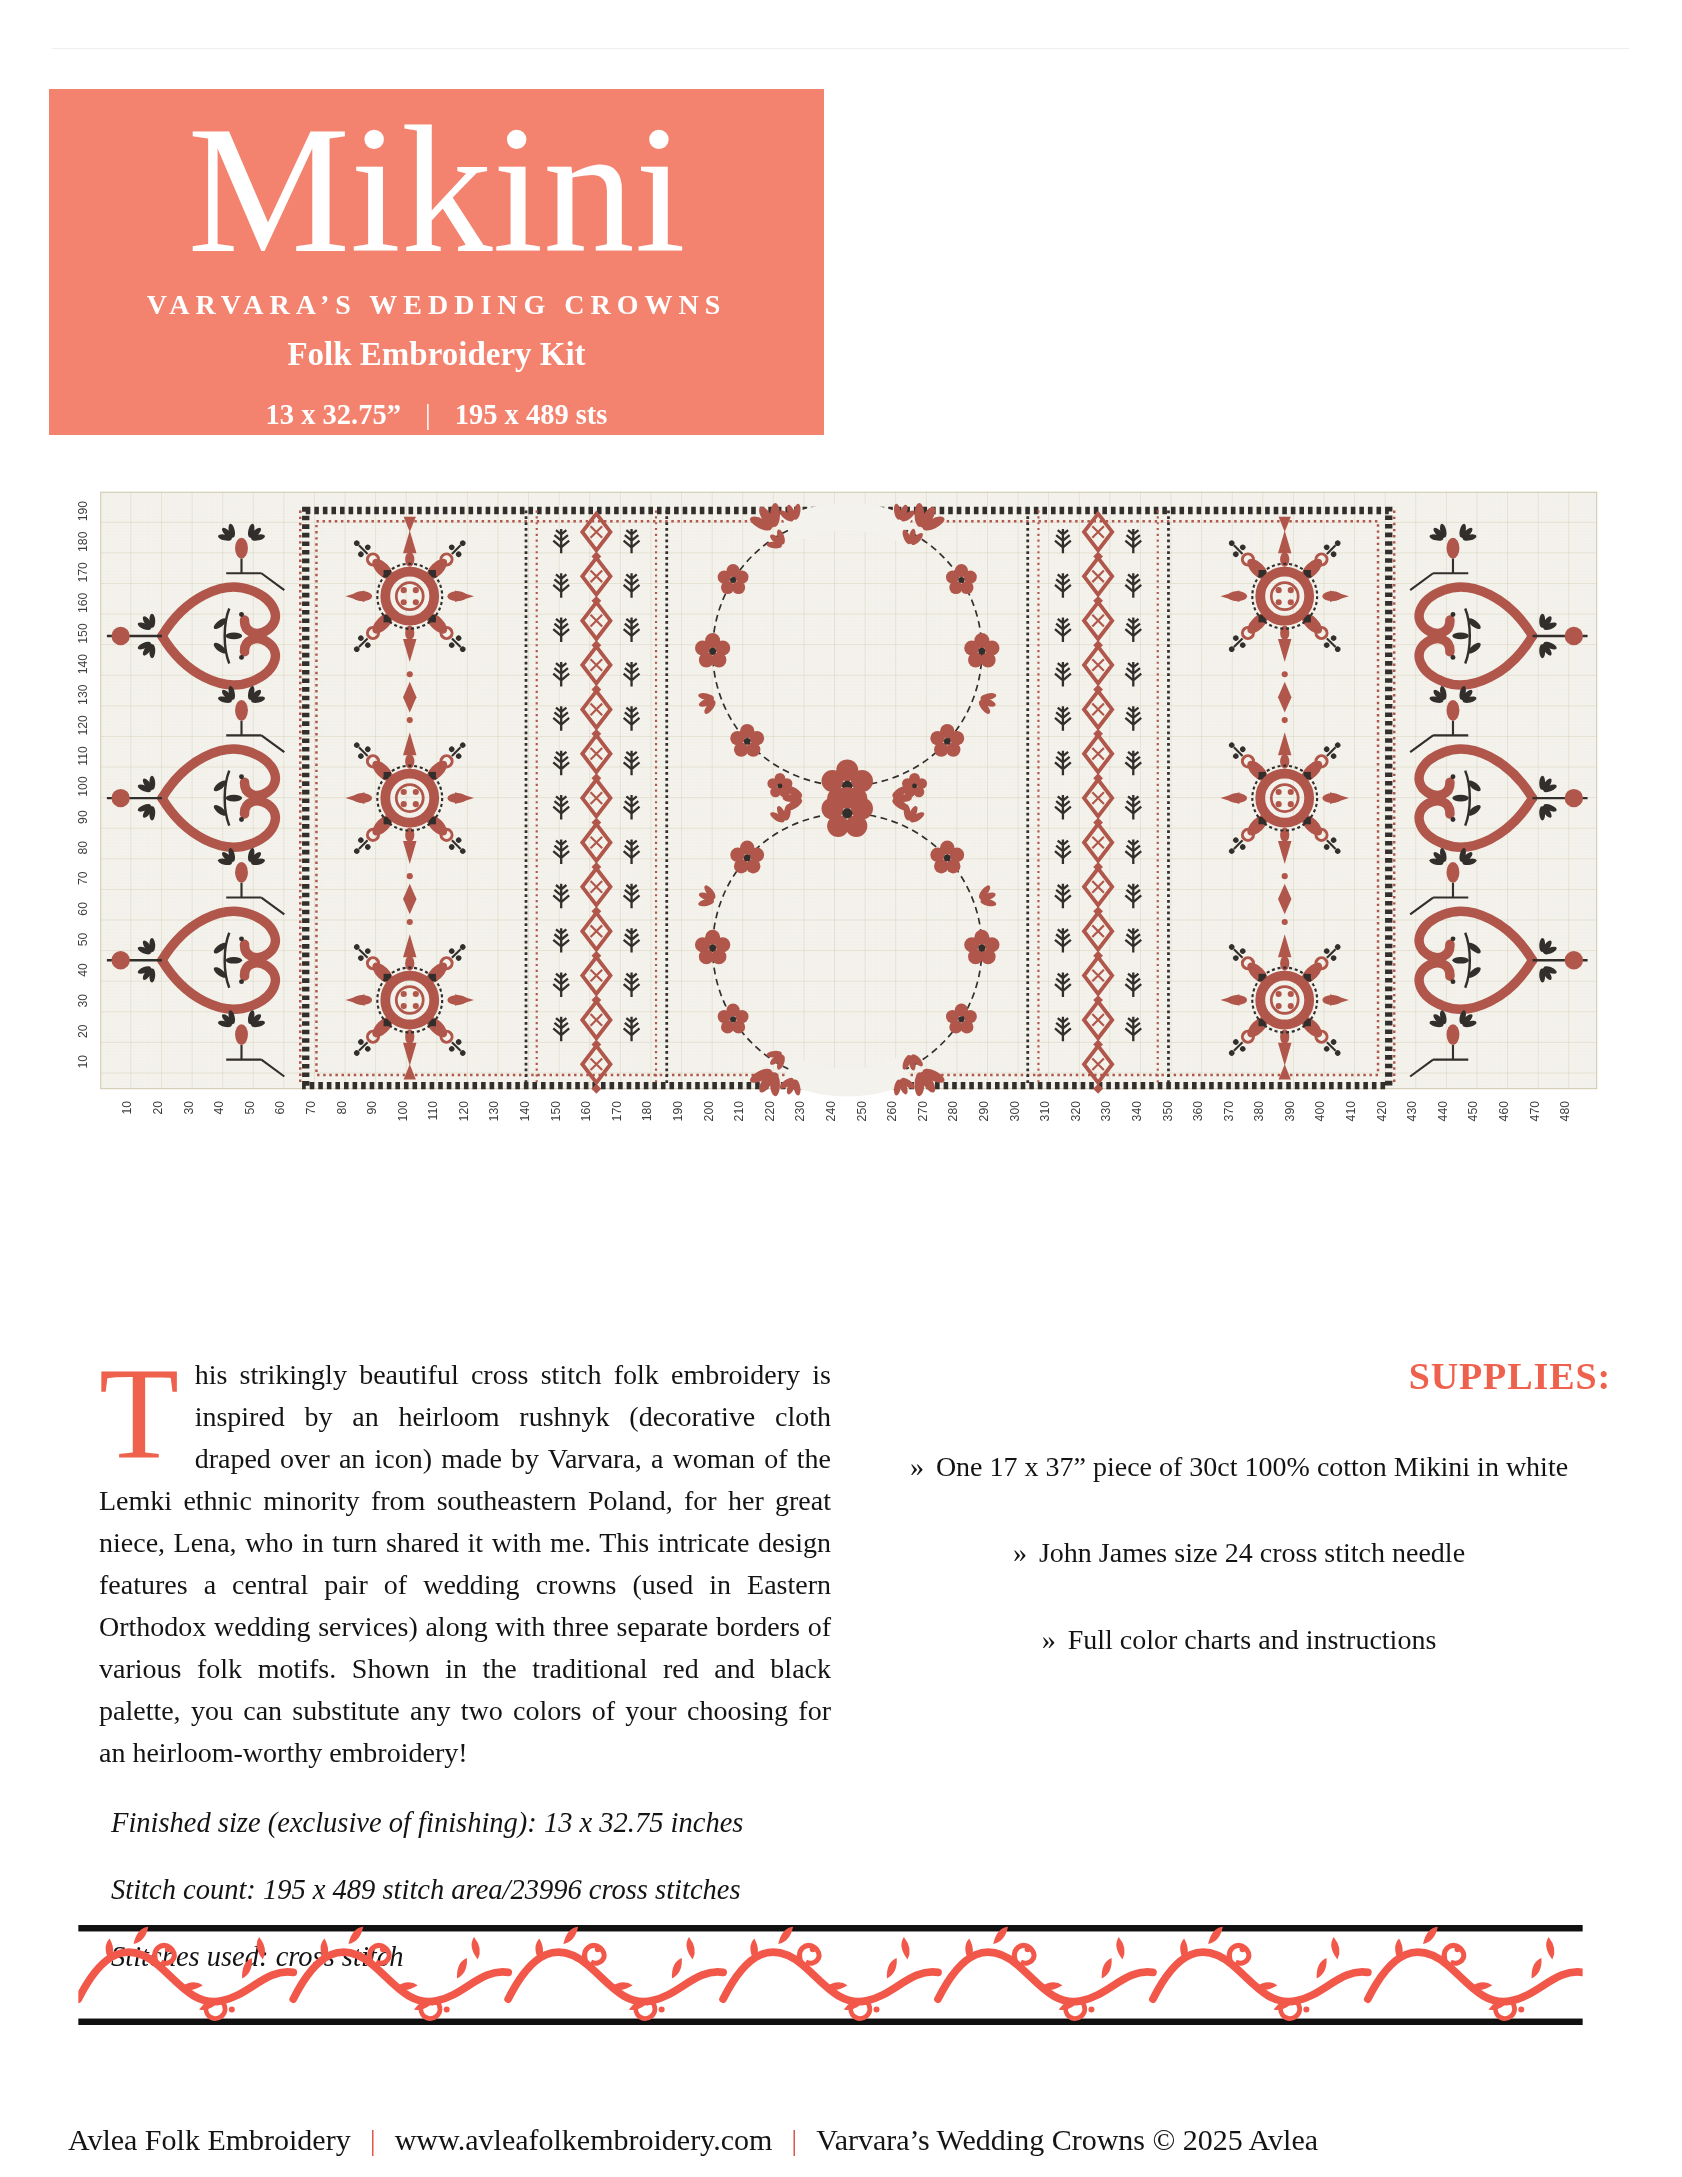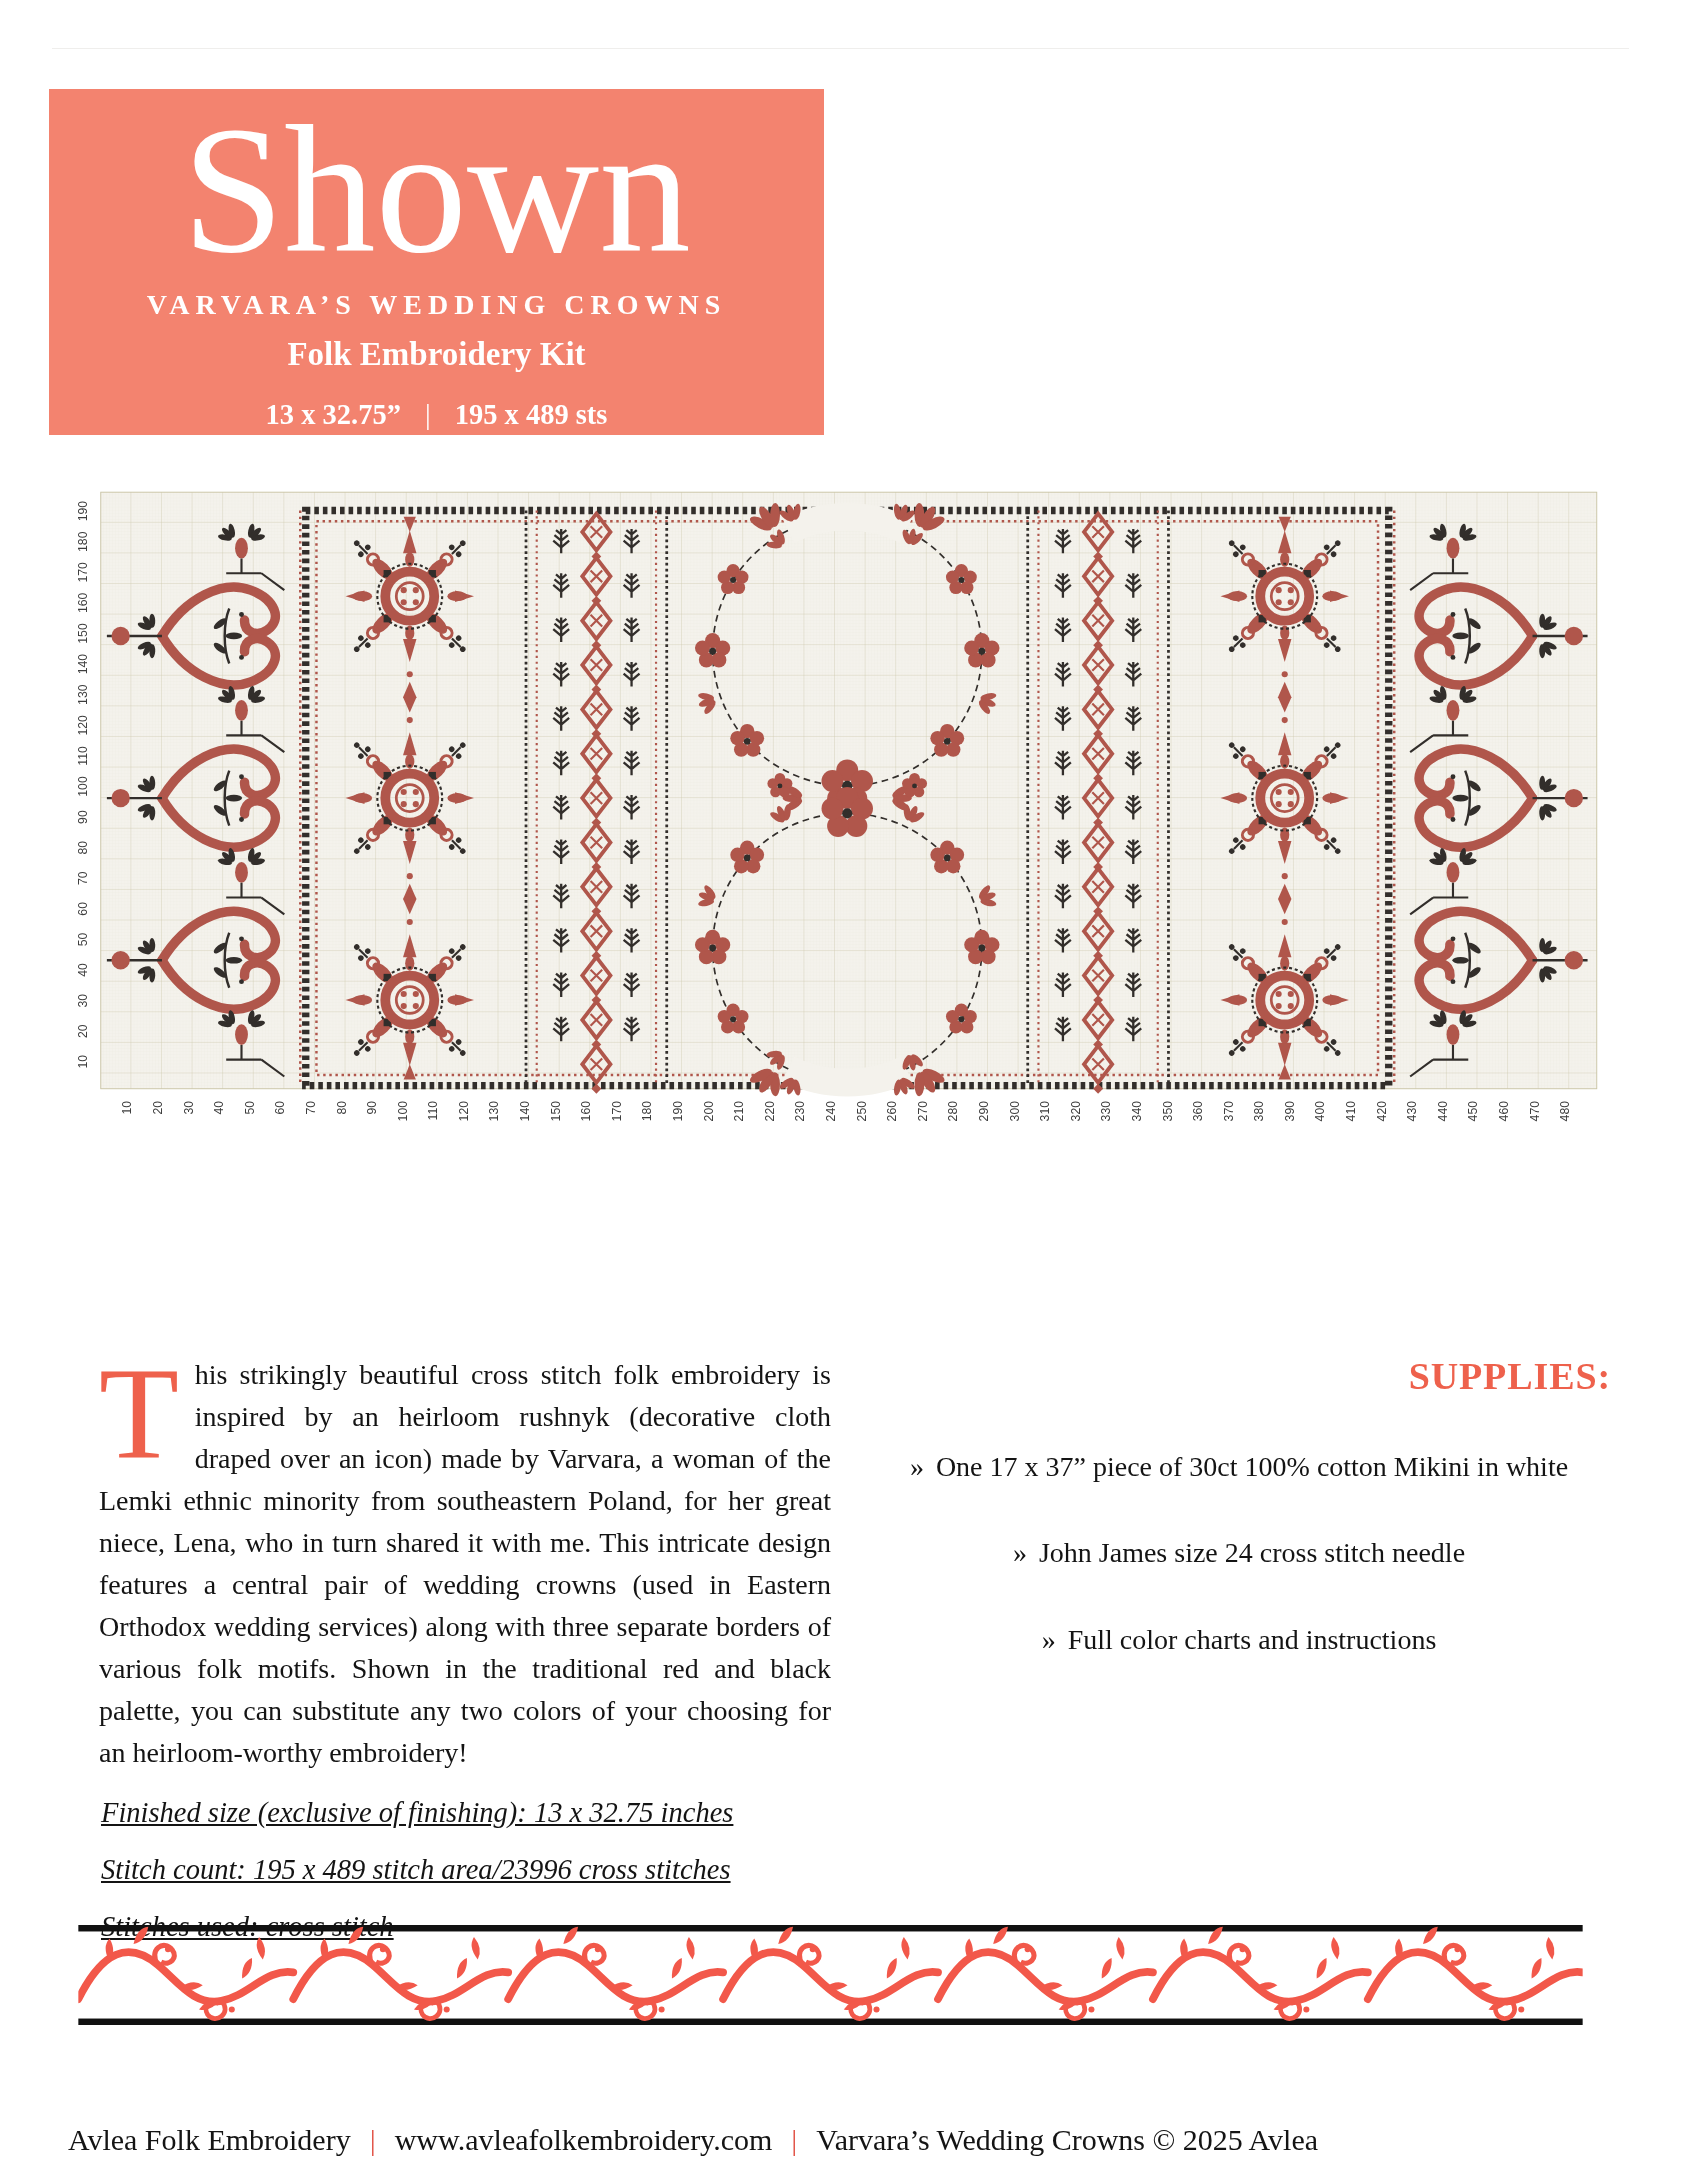--- a/index.html
+++ b/index.html
@@ -22,41 +22,41 @@
 
   
   #chart-svg{position:absolute;left:61px;top:483px;width:1548px;height:670px;}
 
   
   .body-col{position:absolute;left:99px;top:1354px;width:732px;}
   .body-col p{margin:0;font-size:28px;line-height:42px;text-align:justify;}
   .dropcap{float:left;font-size:131px;line-height:100px;padding:10.4px 15.6px 0 0;}
 
   .details{position:absolute;left:99px;top:1783px;width:761px;}
-  .details p{margin:2px;font-size:28.5px;font-style:italic;line-height:55px;text-decoration:underline;}
+  .details p{margin:12px;font-size:28.5px;font-style:italic;line-height:55px;}
 
   
   .supplies{position:absolute;left:867px;top:1354px;width:744px;}
   .supplies-h{font-size:38px;font-weight:bold;letter-spacing:0.9px;margin:0 0 47px 0;text-align:right;}
   .supply-item{font-size:28px;line-height:1.55;margin-bottom:43px;text-align:center;}
   .supply-item .bullet{margin-right:12px;}
   .supply-sub{margin-left:40px;}
 
   
   #border-svg{position:absolute;left:76px;top:1925px;width:1509px;height:100px;}
   .footer{position:absolute;left:0;top:2093px;width:1386px;text-align:center;font-size:30px;}
   .footer .pipe{padding:0 19px;}
 </style>
 </head>
 <body>
 
 <div class="top-rule"></div>
 
 <div class="header-box" id="header-box" style="background: rgb(243, 131, 111);">
-  <div class="brand">Shown</div>
+  <div class="brand">Mikini</div>
   <div class="header-title">VARVARA’S WEDDING CROWNS</div>
   <div class="header-sub">Folk Embroidery Kit</div>
   <div class="size-line">
     <span>13 x 32.75”</span><span class="size-pipe">|</span><span>195 x 489 sts</span>
   </div>
 </div>
 
 <svg id="chart-svg" xmlns="http://www.w3.org/2000/svg" viewBox="0 0 506 219">
     <defs>
       <pattern id="pm" width="1" height="1" patternUnits="userSpaceOnUse">

